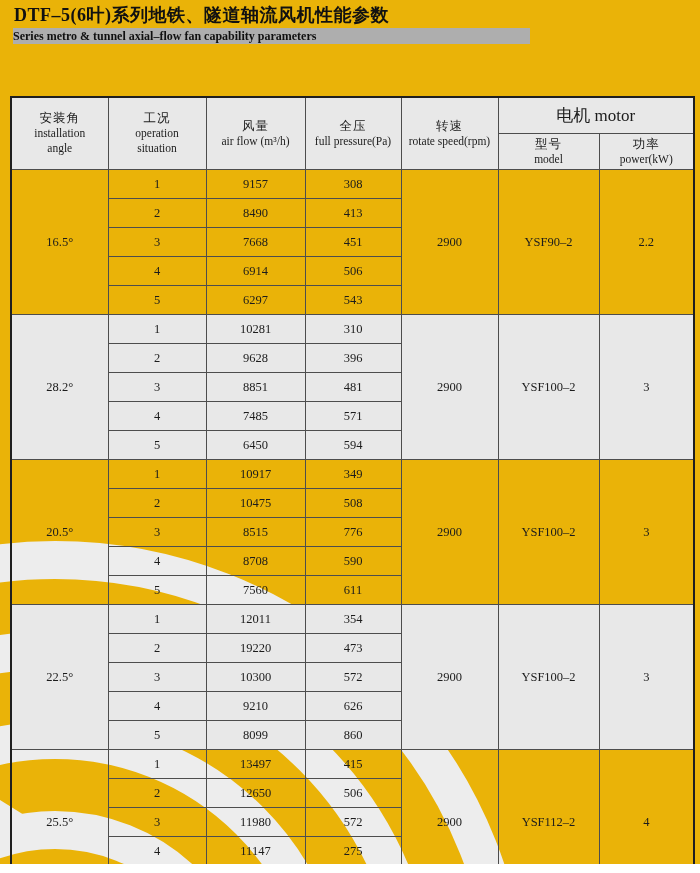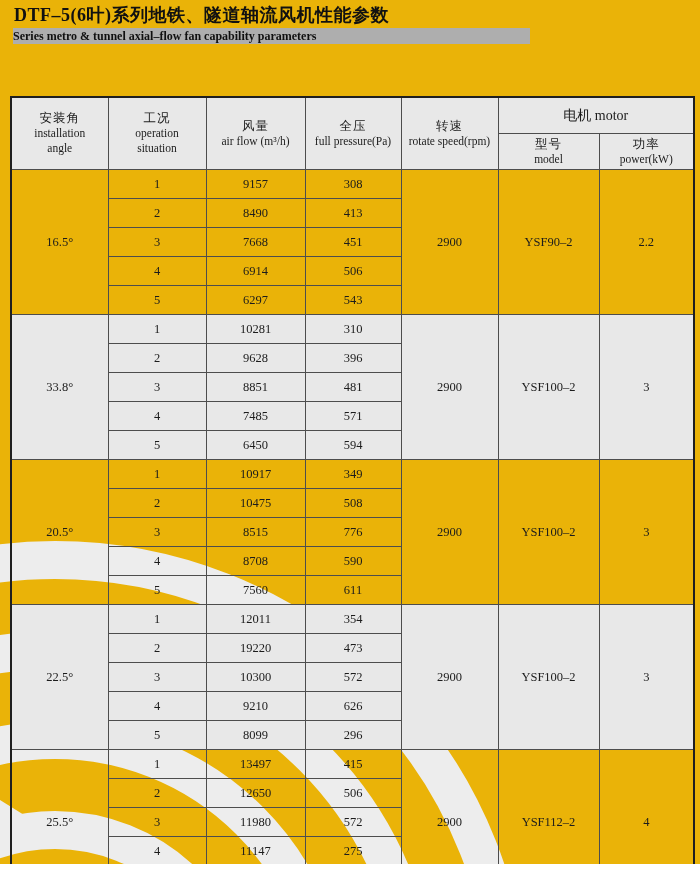--- a/index.html
+++ b/index.html
@@ -57,21 +57,21 @@
     padding:0;
     overflow:hidden;
   }
   thead th{
     background:#e8e8e8;
     font-weight:normal;
     font-size:11.5px;
     line-height:15px;
   }
   thead .hline-cn{font-size:12.5px;letter-spacing:1px;}
-  th.motor-span{height:35px;font-size:14px;}
+  th.motor-span{height:35px;font-size:17px;}
   thead tr.sub th{height:35px;text-align:center;}
   tbody td{
     font-size:12.5px;
     height:28px;
     background:transparent;
   }
   tbody tr.shaded td{background:#e8e8e8;}
 </style>
 </head>
 <body>
@@ -165,21 +165,21 @@
             <td>4</td>
             <td>6914</td>
             <td>506</td>
           </tr>
           <tr>
             <td>5</td>
             <td>6297</td>
             <td>543</td>
           </tr>
           <tr class="shaded">
-            <td rowspan="5">33.8°</td>
+            <td rowspan="5">28.2°</td>
             <td>1</td>
             <td>10281</td>
             <td>310</td>
             <td rowspan="5">2900</td>
             <td rowspan="5">YSF100–2</td>
             <td rowspan="5">3</td>
           </tr>
           <tr class="shaded">
             <td>2</td>
             <td>9628</td>
@@ -249,21 +249,21 @@
             <td>572</td>
           </tr>
           <tr class="shaded">
             <td>4</td>
             <td>9210</td>
             <td>626</td>
           </tr>
           <tr class="shaded">
             <td>5</td>
             <td>8099</td>
-            <td>296</td>
+            <td>860</td>
           </tr>
           <tr>
             <td rowspan="5">25.5°</td>
             <td>1</td>
             <td>13497</td>
             <td>415</td>
             <td rowspan="5">2900</td>
             <td rowspan="5">YSF112–2</td>
             <td rowspan="5">4</td>
           </tr>

